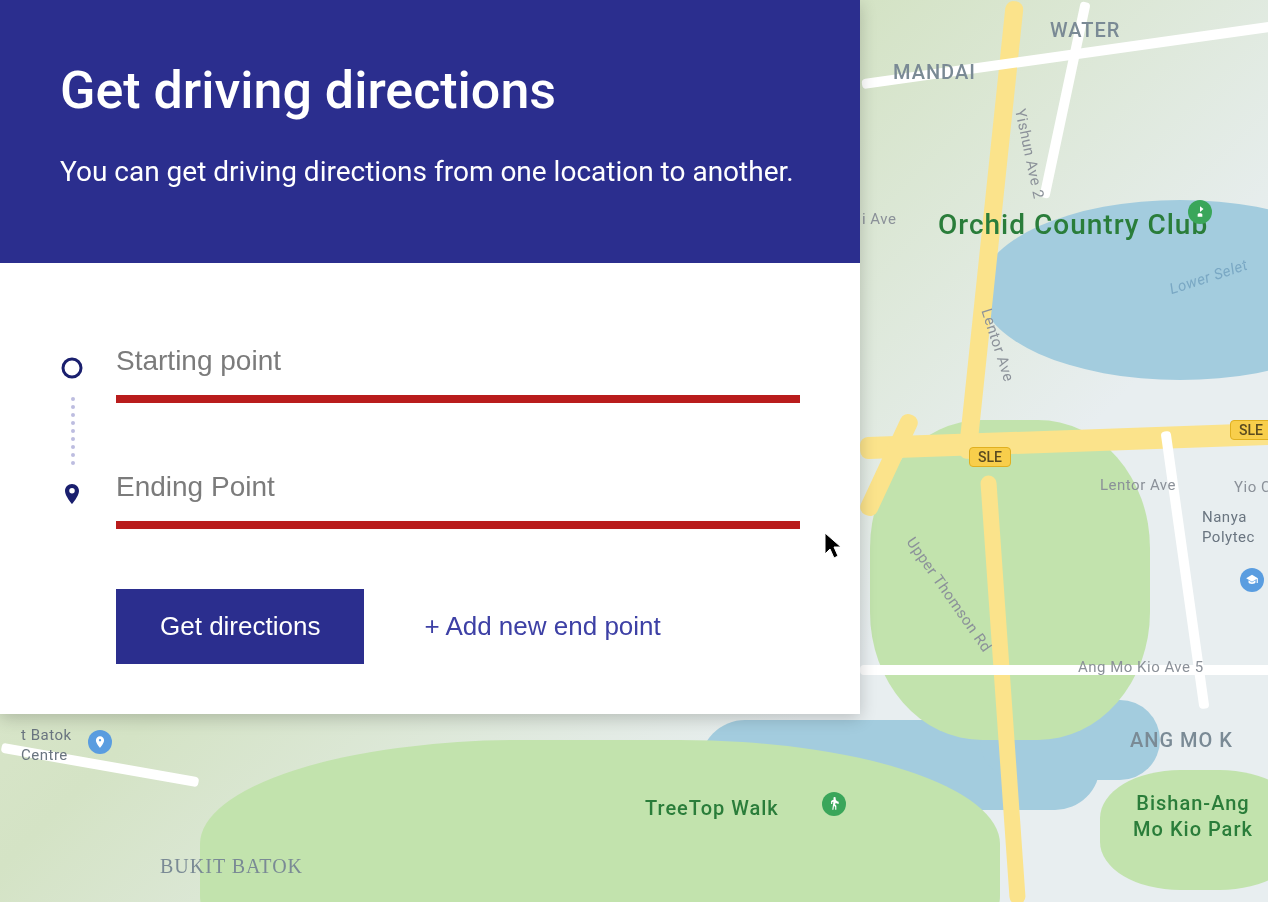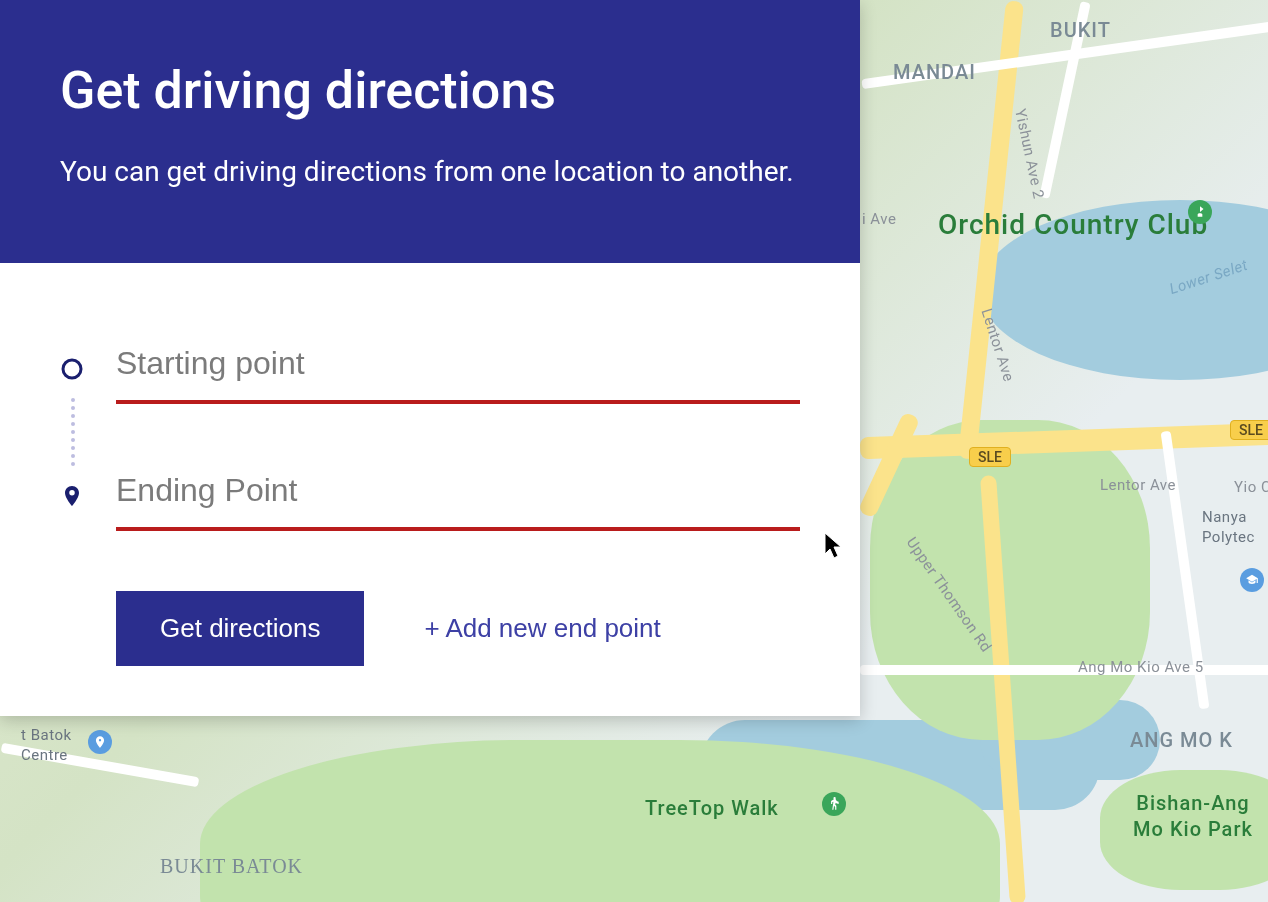--- a/index.html
+++ b/index.html
@@ -106,22 +106,22 @@
   position: relative;
 }
 .input-icon {
   width: 24px;
   height: 24px;
   flex-shrink: 0;
 }
 .input-field {
   flex: 1;
   border: none;
-  border-bottom: 4px solid #b91c1c;
-  font-size: 32px;
+  border-bottom: 8px solid #b91c1c;
+  font-size: 28px;
   padding: 12px 0 18px 0;
   color: #333;
   outline: none;
   background: transparent;
 }
 .input-field::placeholder { color: #7b7b7b; }
 .input-spacer {
   height: 56px;
   position: relative;
   margin-left: 11px;
@@ -186,21 +186,21 @@
   <div class="map-road" style="left:880px; top:410px; width:18px; height:110px; transform:rotate(25deg);"></div>
   <div class="map-road" style="left:982px; top:0px; width:18px; height:460px; transform:rotate(6deg);"></div>
   <div class="map-road" style="left:995px; top:475px; width:16px; height:430px; transform:rotate(-4deg);"></div>
 
   <div class="map-road-white" style="left:860px; top:665px; width:420px; height:10px;"></div>
   <div class="map-road-white" style="left:1060px; top:0px; width:10px; height:200px; transform:rotate(12deg);"></div>
   <div class="map-road-white" style="left:860px; top:50px; width:420px; height:10px; transform:rotate(-8deg);"></div>
   <div class="map-road-white" style="left:1180px; top:430px; width:10px; height:280px; transform:rotate(-8deg);"></div>
   <div class="map-road-white" style="left:0px; top:760px; width:200px; height:10px; transform:rotate(10deg);"></div>
 
-  <div class="map-label" style="left:1050px; top:18px;">BUKIT</div>
+  <div class="map-label" style="left:1050px; top:18px;">WATER</div>
   <div class="map-label" style="left:893px; top:60px;">MANDAI</div>
   <div class="map-label" style="left:160px; top:855px;font-family:Liberation Serif, serif;">BUKIT BATOK</div>
   <div class="map-label" style="left:1130px; top:728px;">ANG MO K</div>
   <div class="map-label" style="left:512px; top:870px;margin-top:36px;">CENTRAL WATER</div>
   <div class="map-label green" style="left:938px; top:208px; font-size:28px;">Orchid Country Club</div>
   <div class="map-label green" style="left:645px; top:796px; font-size:20px;">TreeTop Walk</div>
   <div class="map-label green" style="left:1118px; top:790px; font-size:20px; white-space:normal; width:150px; text-align:center; line-height:1.3;">Bishan-Ang Mo Kio Park</div>
   <div class="map-label small" style="left:1202px; top:508px; white-space:normal; width:70px; line-height:1.3; color:#6a7580;">Nanya Polytec</div>
   <div class="map-label small" style="left:0px; top:726px; white-space:normal; width:90px; line-height:1.3; color:#6a7580;padding-left:21px;">t Batok Centre</div>
 

